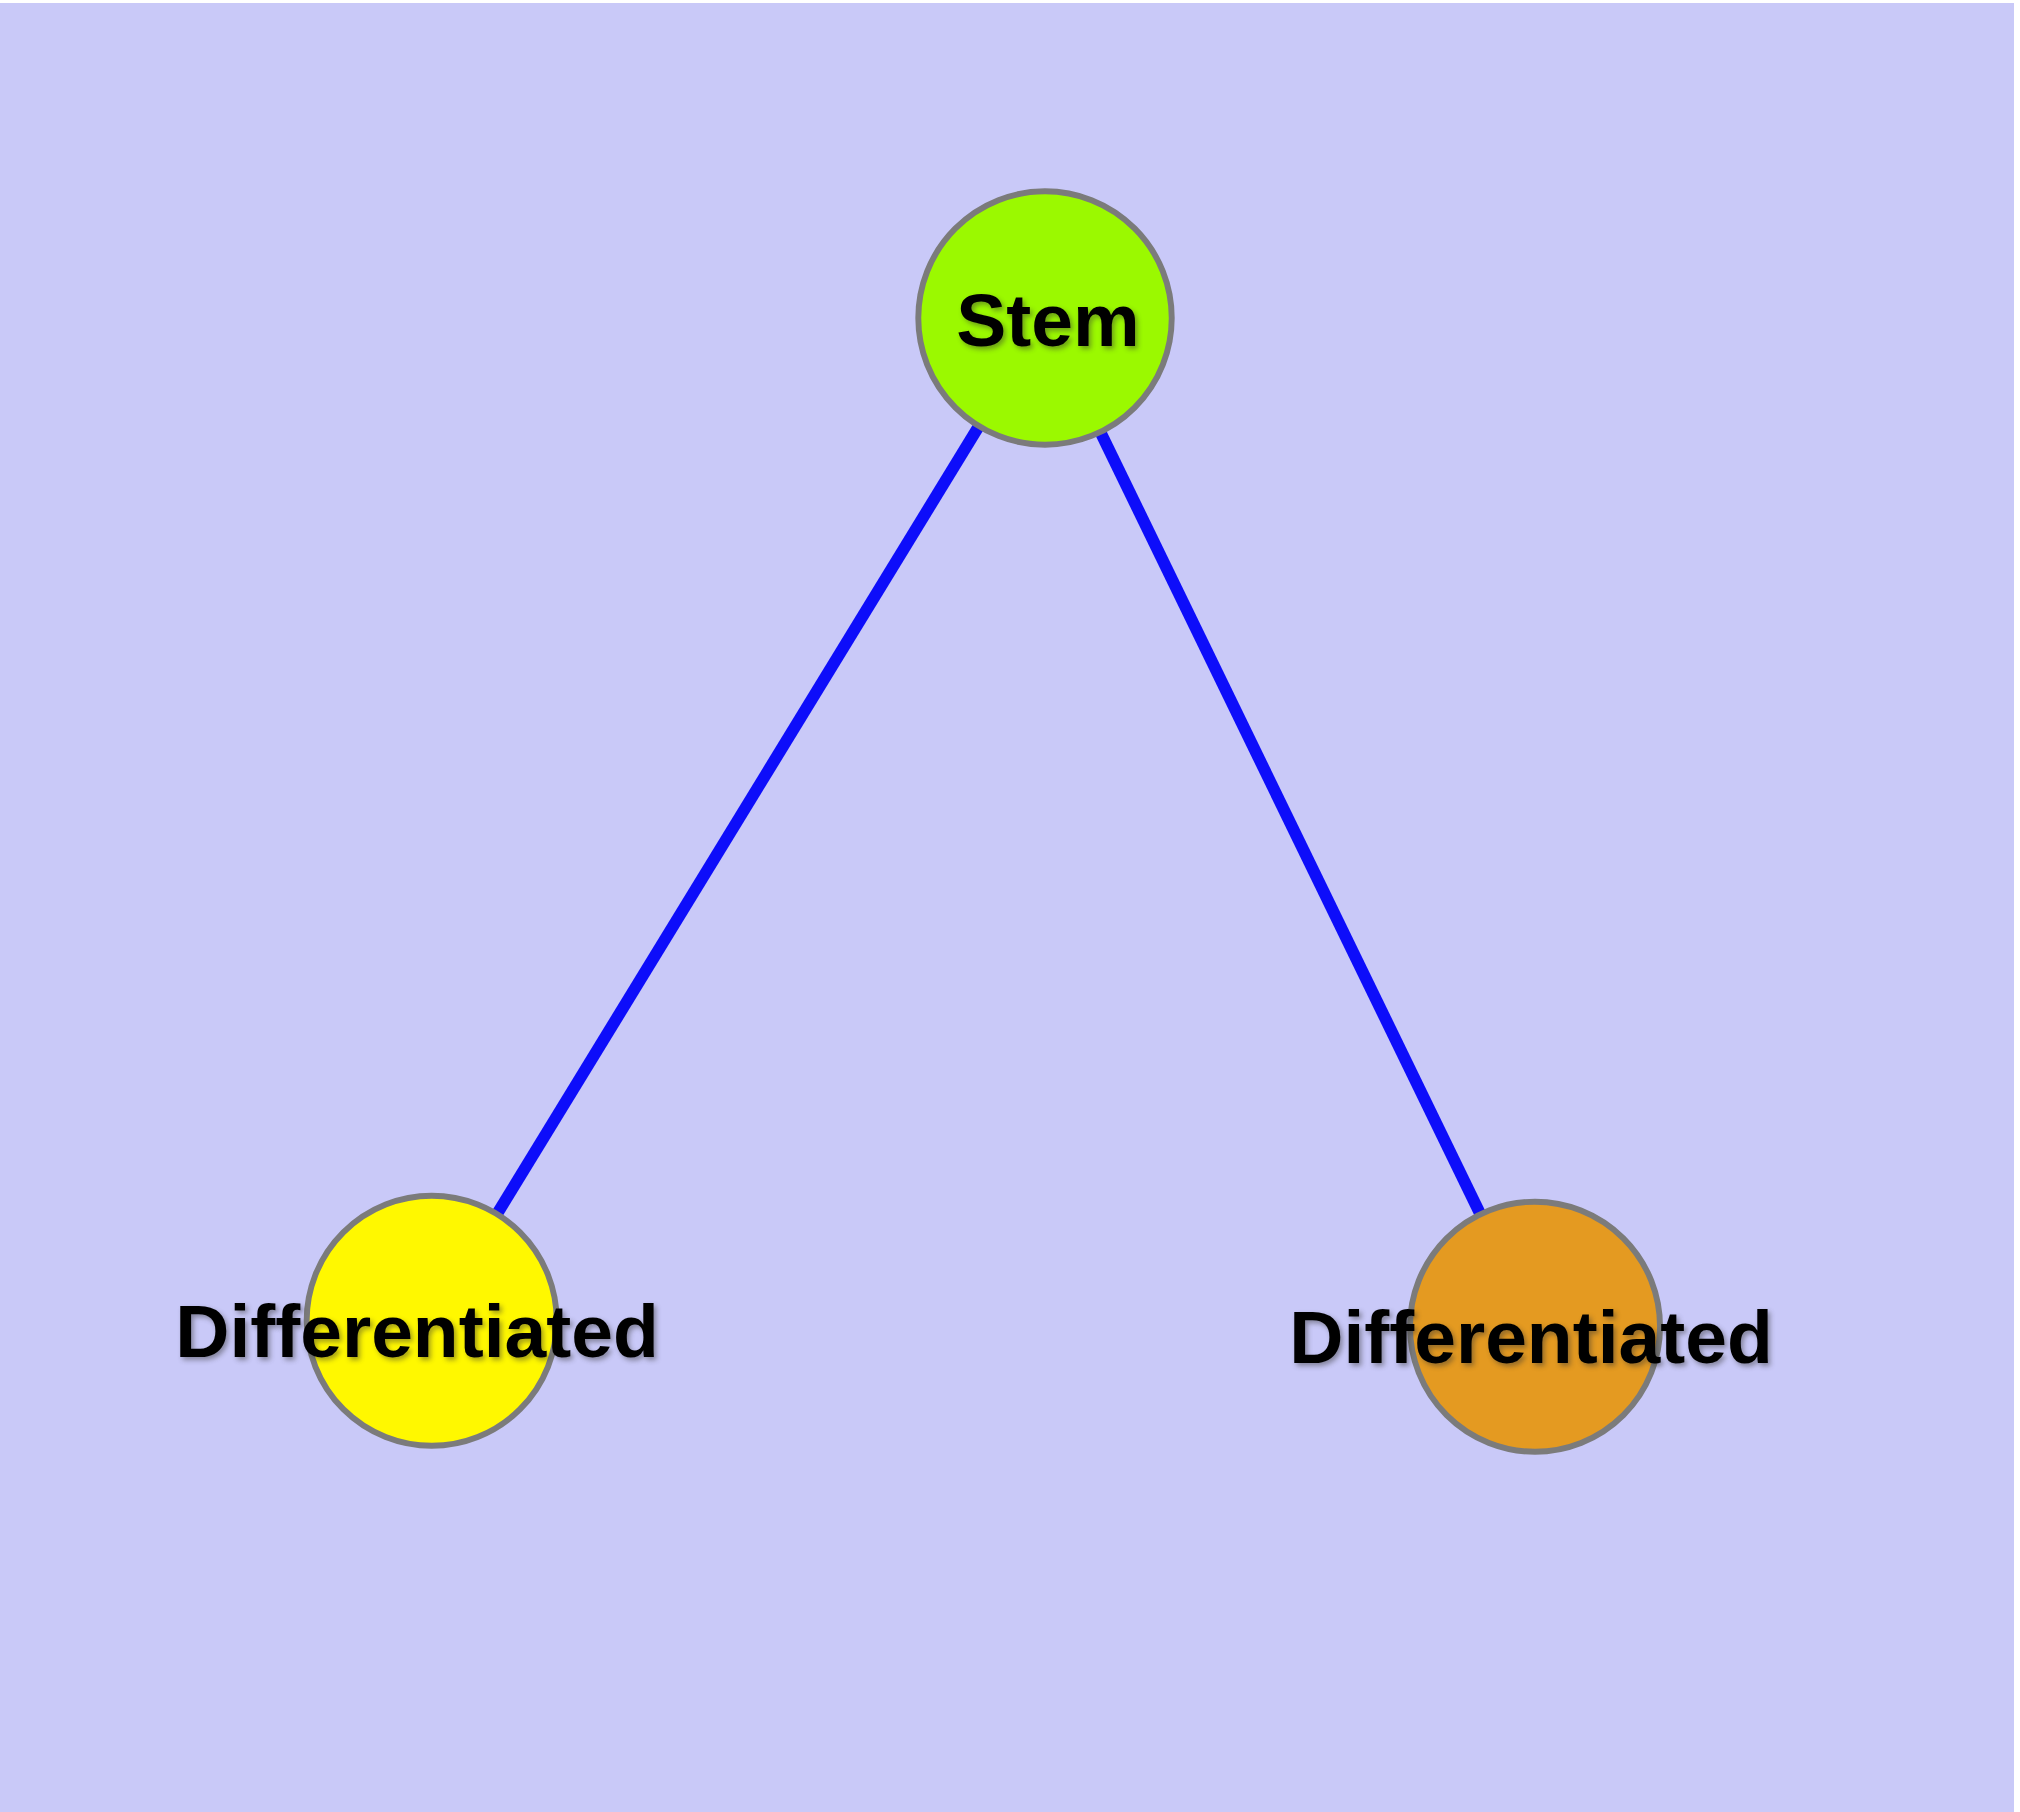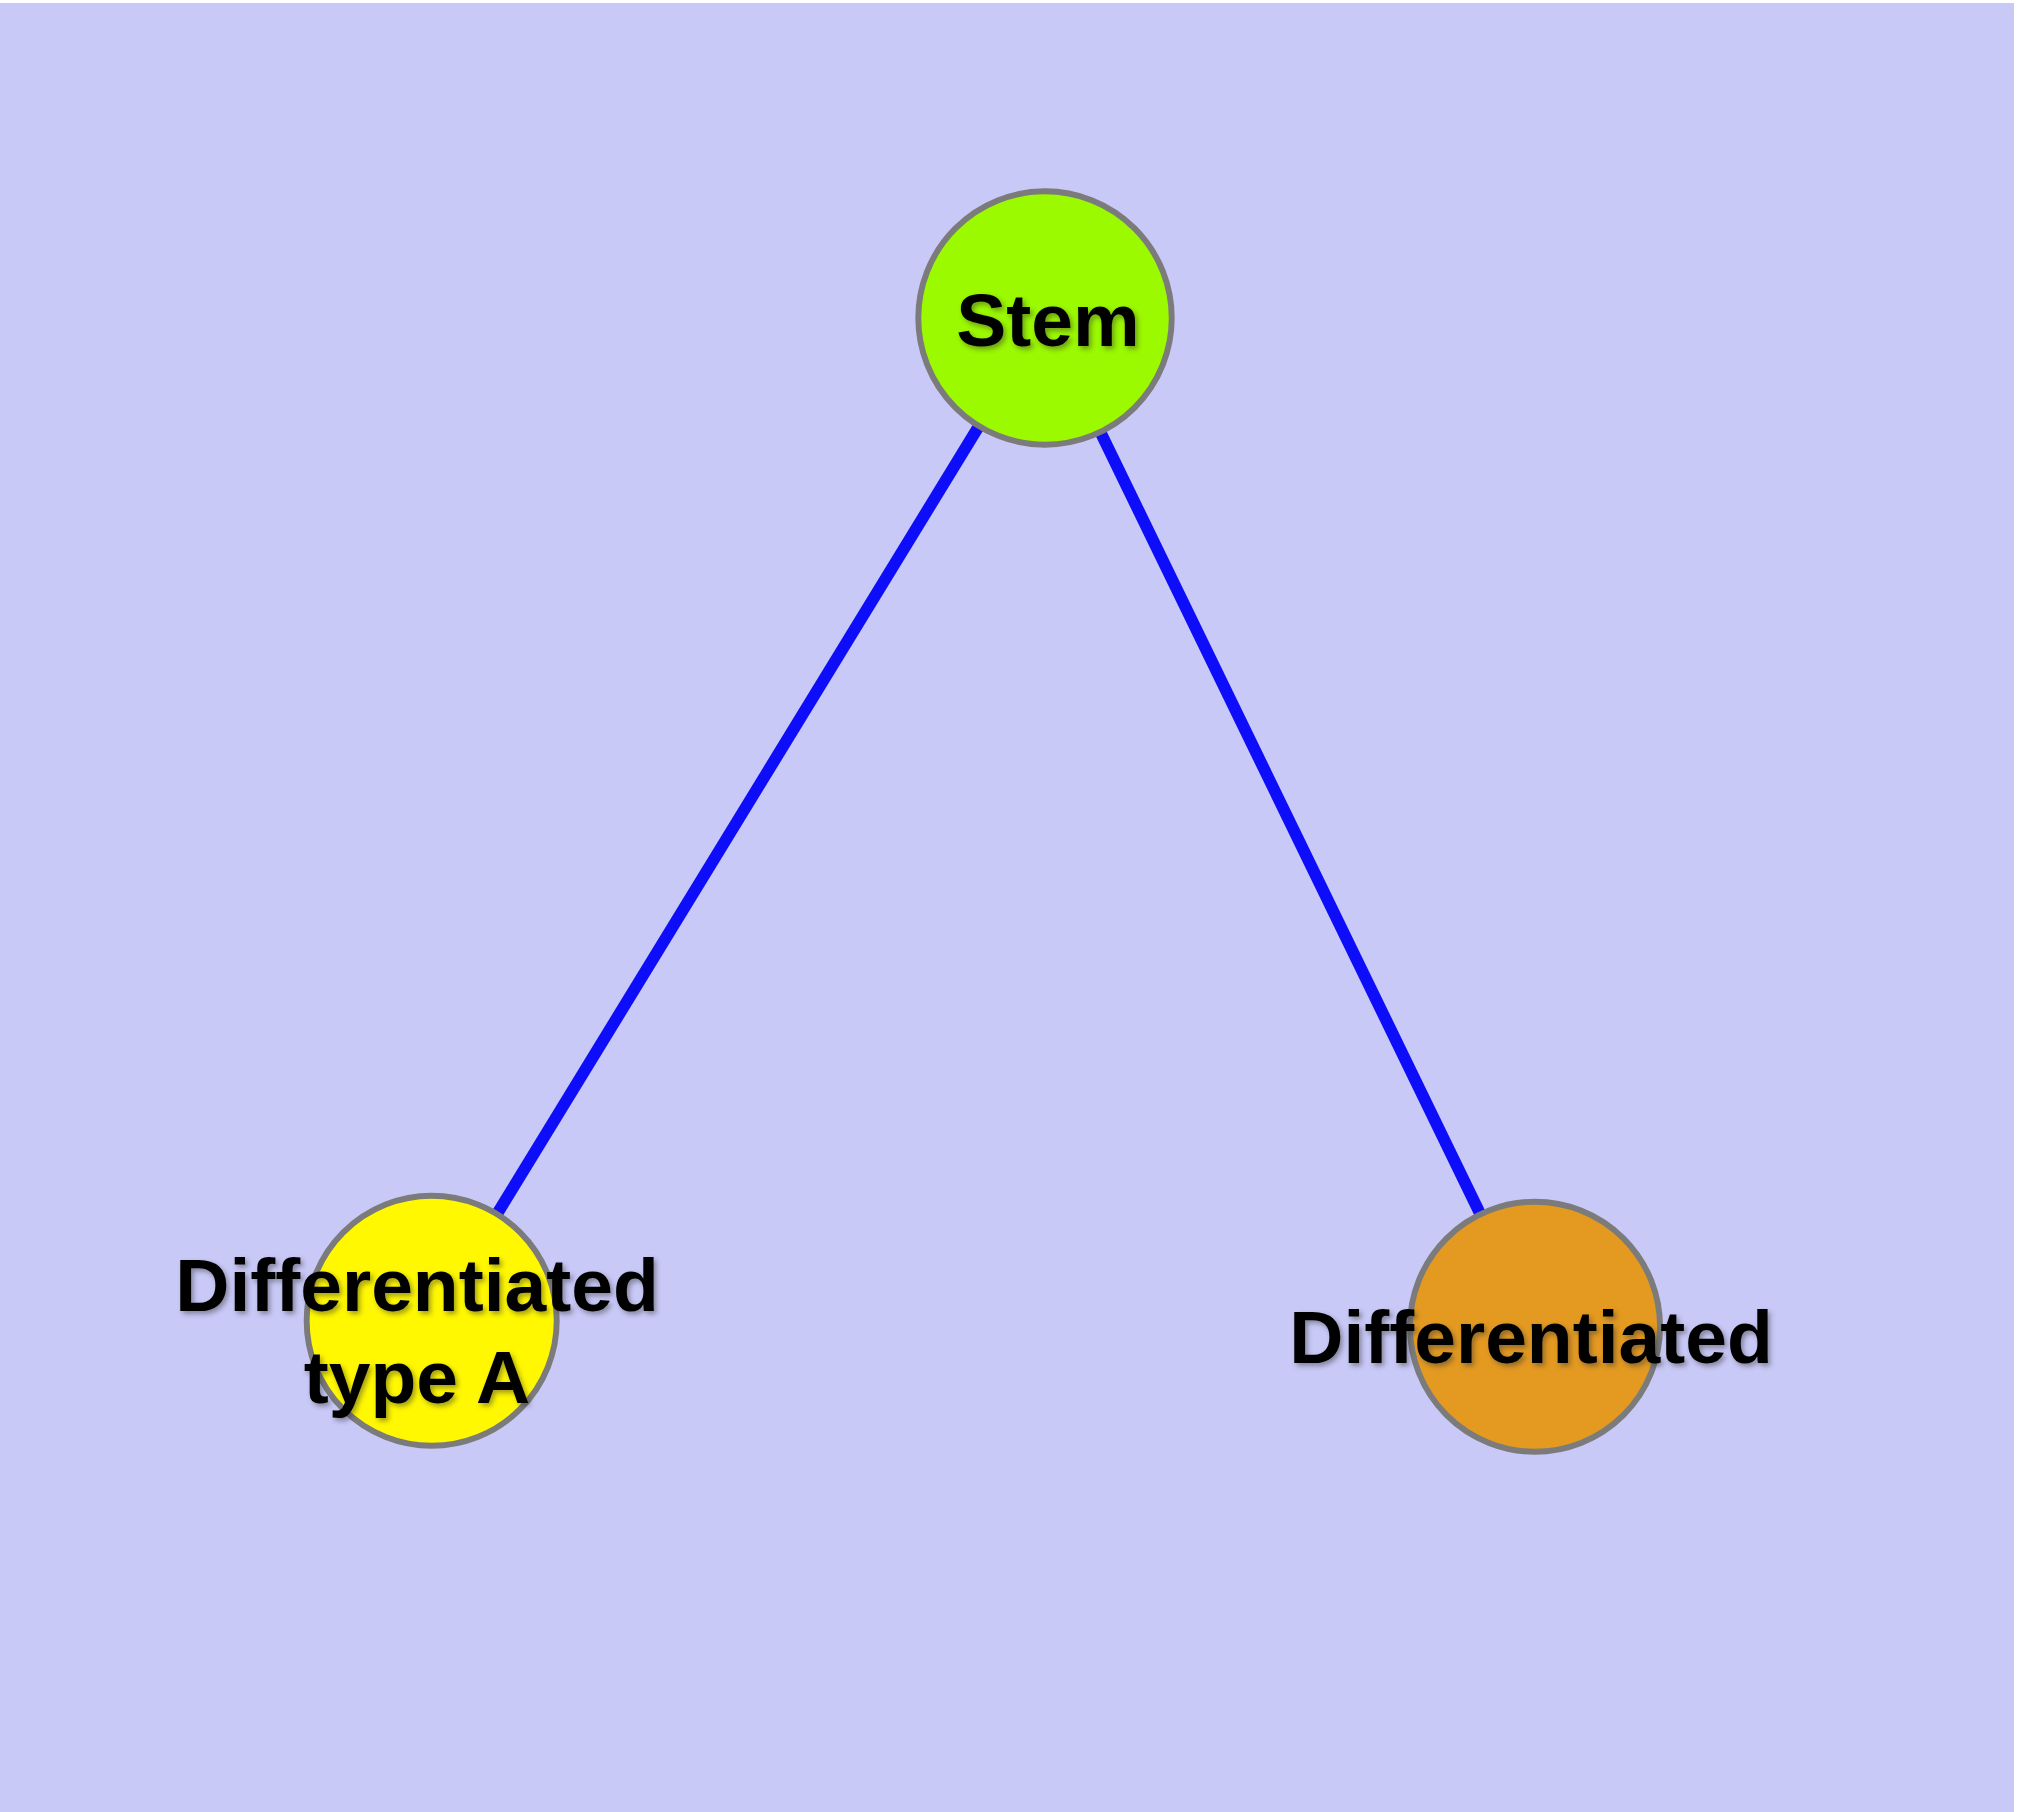--- a/index.html
+++ b/index.html
@@ -60,20 +60,19 @@
       <circle cx="1237" cy="373" r="150" fill="#9BF900" stroke="#7B7B7B" stroke-width="7"></circle>
       <circle cx="511" cy="1560" r="148" fill="#FFF800" stroke="#7B7B7B" stroke-width="7"></circle>
       <circle cx="1817" cy="1567" r="148" fill="#E49A21" stroke="#7B7B7B" stroke-width="7"></circle>
     </svg>
   <div id="labels">
       <div class="node-label" style="left: 1048px; top: 320px; color: rgb(0, 0, 0);">
         <div>Stem</div>
       </div>
       <div class="node-label" style="left: 417px; top: 1331px; color: rgb(0, 0, 0);">
         <div>Differentiated</div>
-        <div>type A</div>
       </div>
       <div class="node-label" style="left: 1531px; top: 1337px; color: rgb(0, 0, 0);">
         <div>Differentiated</div>
       </div>
     </div>
 </div>
 
 
 </body></html>

